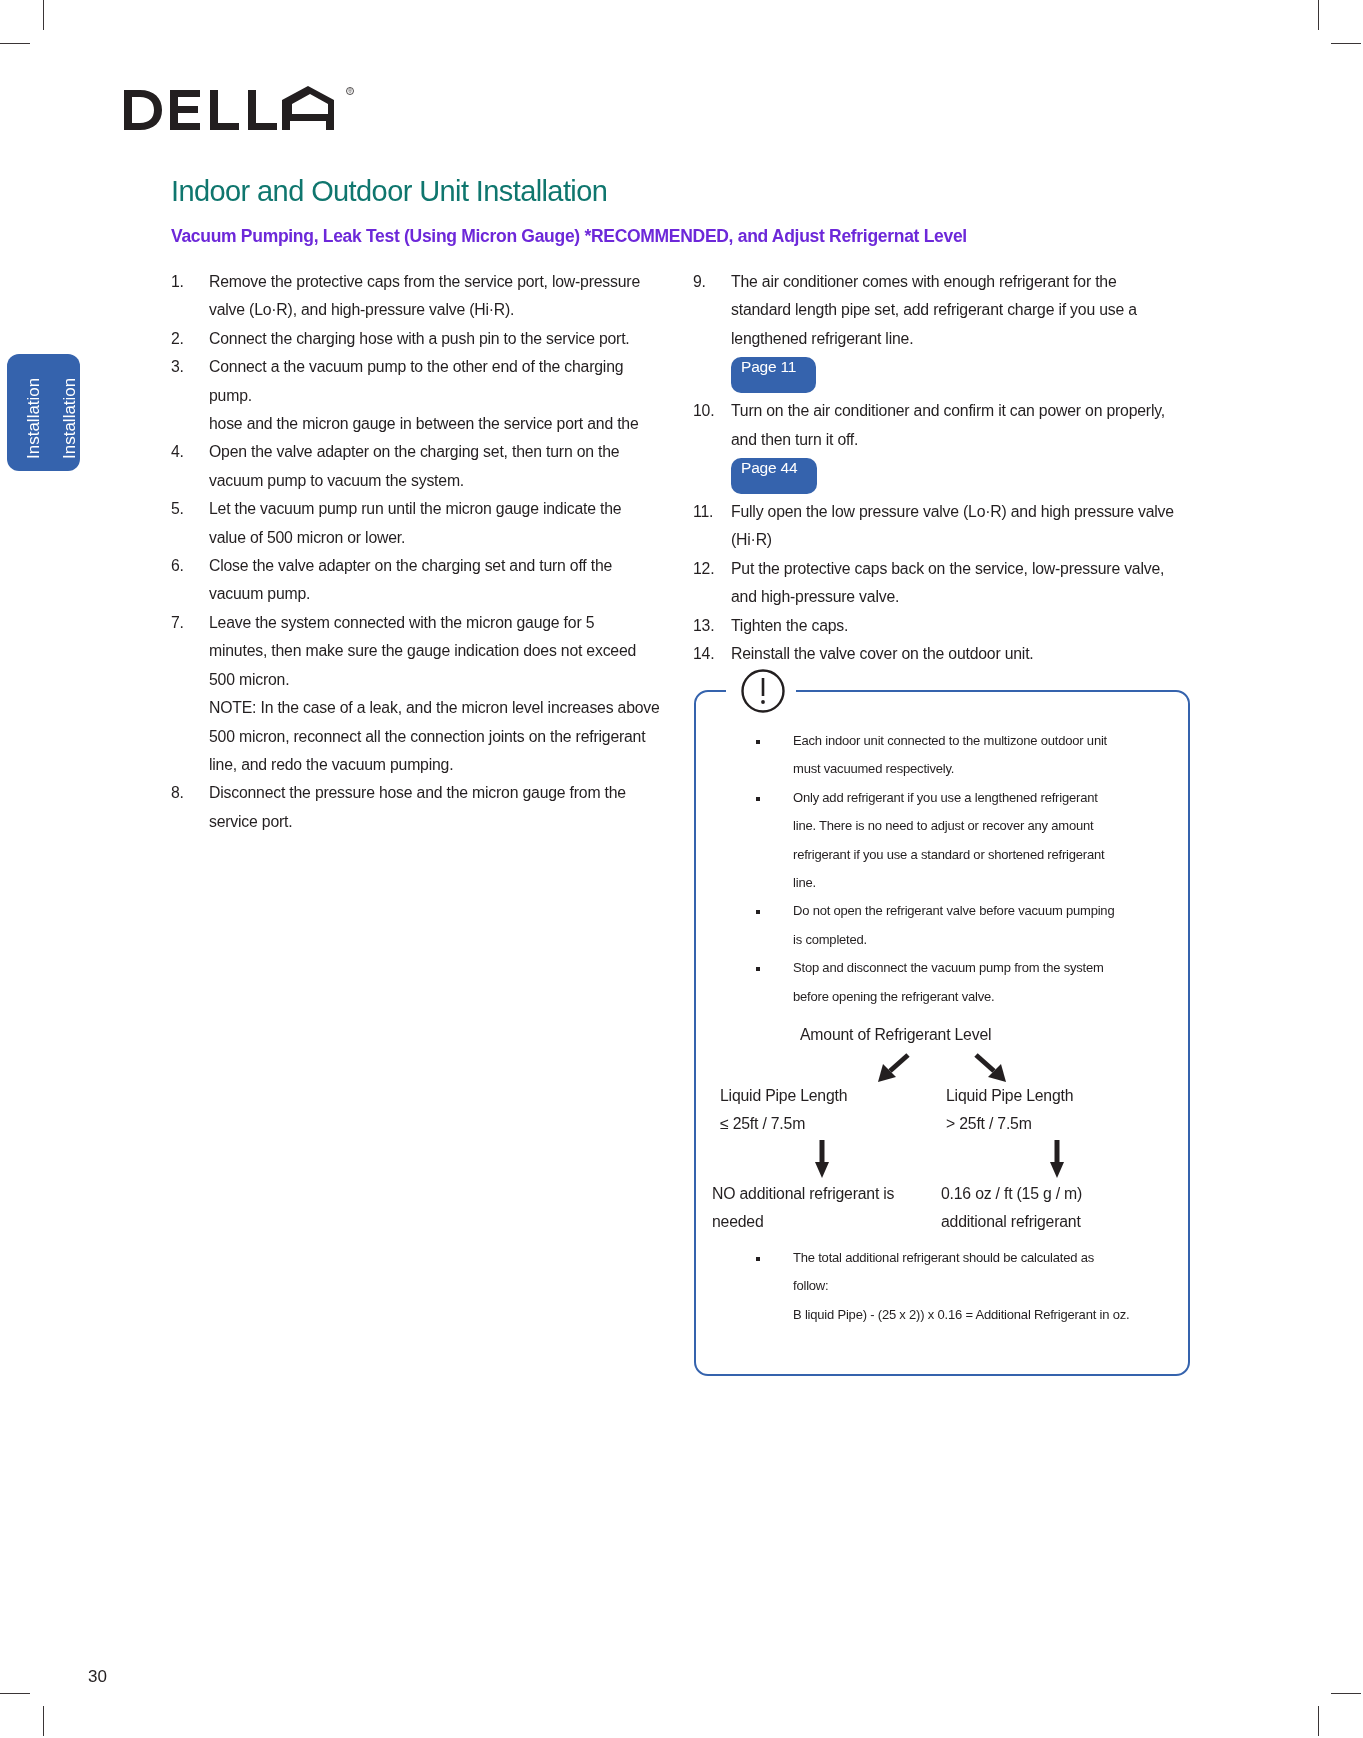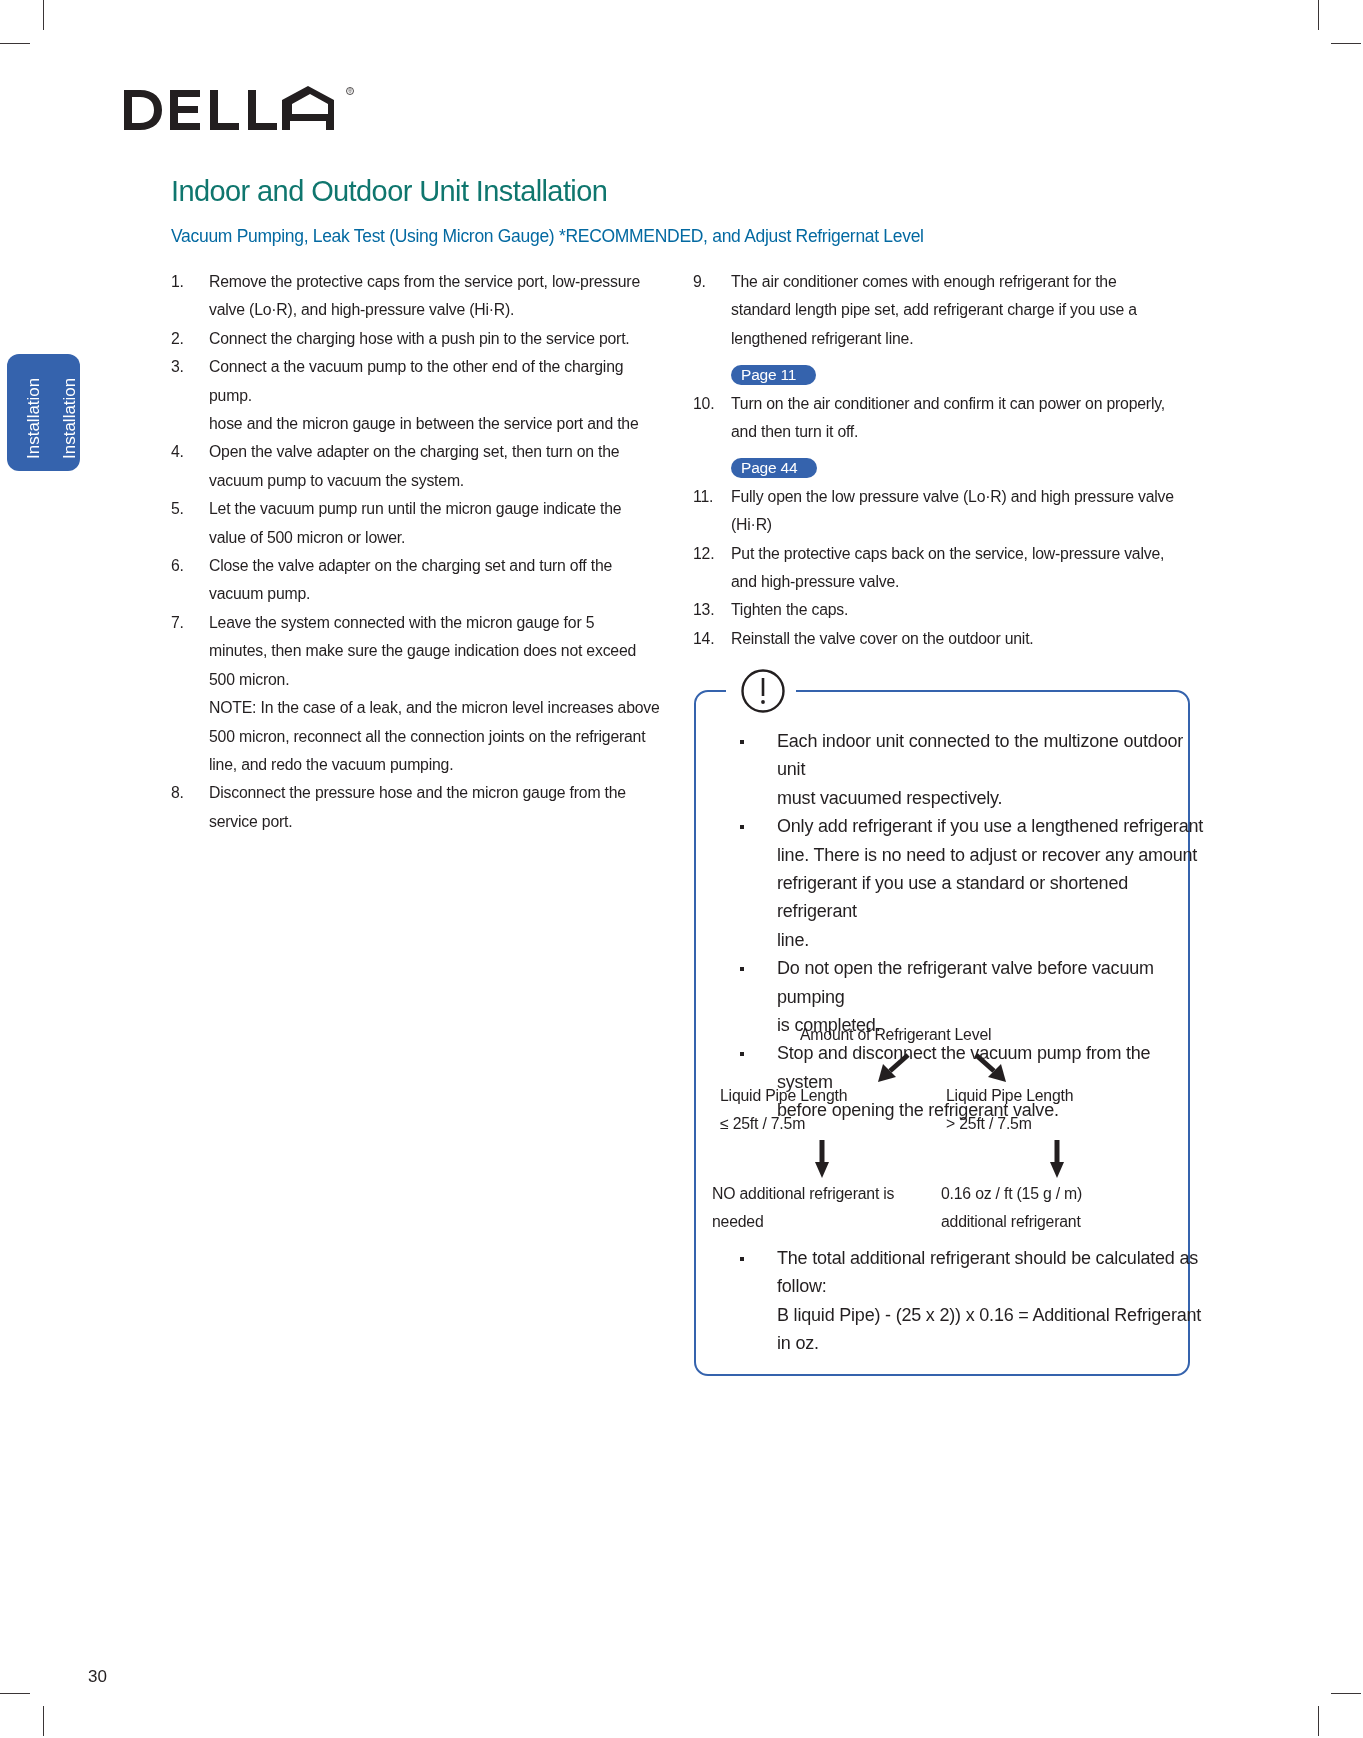--- a/index.html
+++ b/index.html
@@ -17,43 +17,43 @@
   .side-tab {
     position: absolute; left: 7px; top: 354px; width: 73px; height: 117px;
     background: #3563ad; border-radius: 12px;
   }
   .side-tab span {
     position: absolute; color: #fff; font-size: 17px; white-space: nowrap;
     transform: rotate(-90deg); transform-origin: left top;
   }
 
   .title { position: absolute; left: 171px; top: 175px; font-size: 29px; letter-spacing: -0.6px; color: #0f766e; }
-  .subtitle { position: absolute; left: 171px; top: 226px; font-size: 17.5px; letter-spacing: -0.3px; color: #0369a1; }
+  .subtitle { position: absolute; left: 171px; top: 226px; font-size: 17.5px; letter-spacing: -0.3px; color: #6d28d9; font-weight: bold; }
 
   .steps { position: absolute; font-size: 15.8px; line-height: 28.4px; letter-spacing: -0.2px; }
   .steps .item { position: relative; padding-left: 38px; }
   .steps .num { position: absolute; left: 0; top: 0; }
   .steps .line { display: block; }
   .col-left { left: 171px; top: 268px; width: 510px; }
   .col-right { left: 693px; top: 268px; width: 510px; }
 
   .page-pill {
     display: inline-block; background: #3563ad; color: #fff; font-size: 15.5px;
-    line-height: 20px; padding: 0 20px 0 10px; border-radius: 10px; margin: 12px 0 4px 38px;
+    line-height: 20px; padding: 0 20px 16px 10px; border-radius: 10px; margin: 4px 0 4px 38px;
     cursor: pointer;
   }
 
   .note-box {
     position: absolute; left: 694px; top: 690px; width: 496px; height: 686px;
     border: 2px solid #3563ad; border-radius: 14px; box-sizing: border-box;
   }
   .note-gap { position: absolute; left: 30px; top: -4px; width: 70px; height: 8px; background: #fff; }
   .alert-icon { position: absolute; left: 740px; top: 668px; width: 46px; height: 46px; }
 
-  .bullets { position: absolute; left: 740px; top: 727px; width: 470px; font-size: 18px; line-height: 28.4px; letter-spacing: -0.2px; }
+  .bullets { position: absolute; left: 756px; top: 727px; width: 470px; font-size: 13px; line-height: 28.4px; letter-spacing: -0.2px; }
   .bullets .b { position: relative; padding-left: 37px; }
   .bullets .dot { position: absolute; left: 0; top: 13px; width: 4px; height: 4px; background: #231f20; }
   .bullets .line { display: block; }
 
   .flow-text { position: absolute; font-size: 15.8px; line-height: 28.4px; text-align: left; letter-spacing: -0.2px; }
   .flow-svg { position: absolute; left: 0; top: 0; width: 1363px; height: 1738px; pointer-events: none; }
 
   .page-num { position: absolute; left: 88px; top: 1624px; font-size: 17px; color: #231f20; margin-top: 43px; }
 </style>
 </head>

